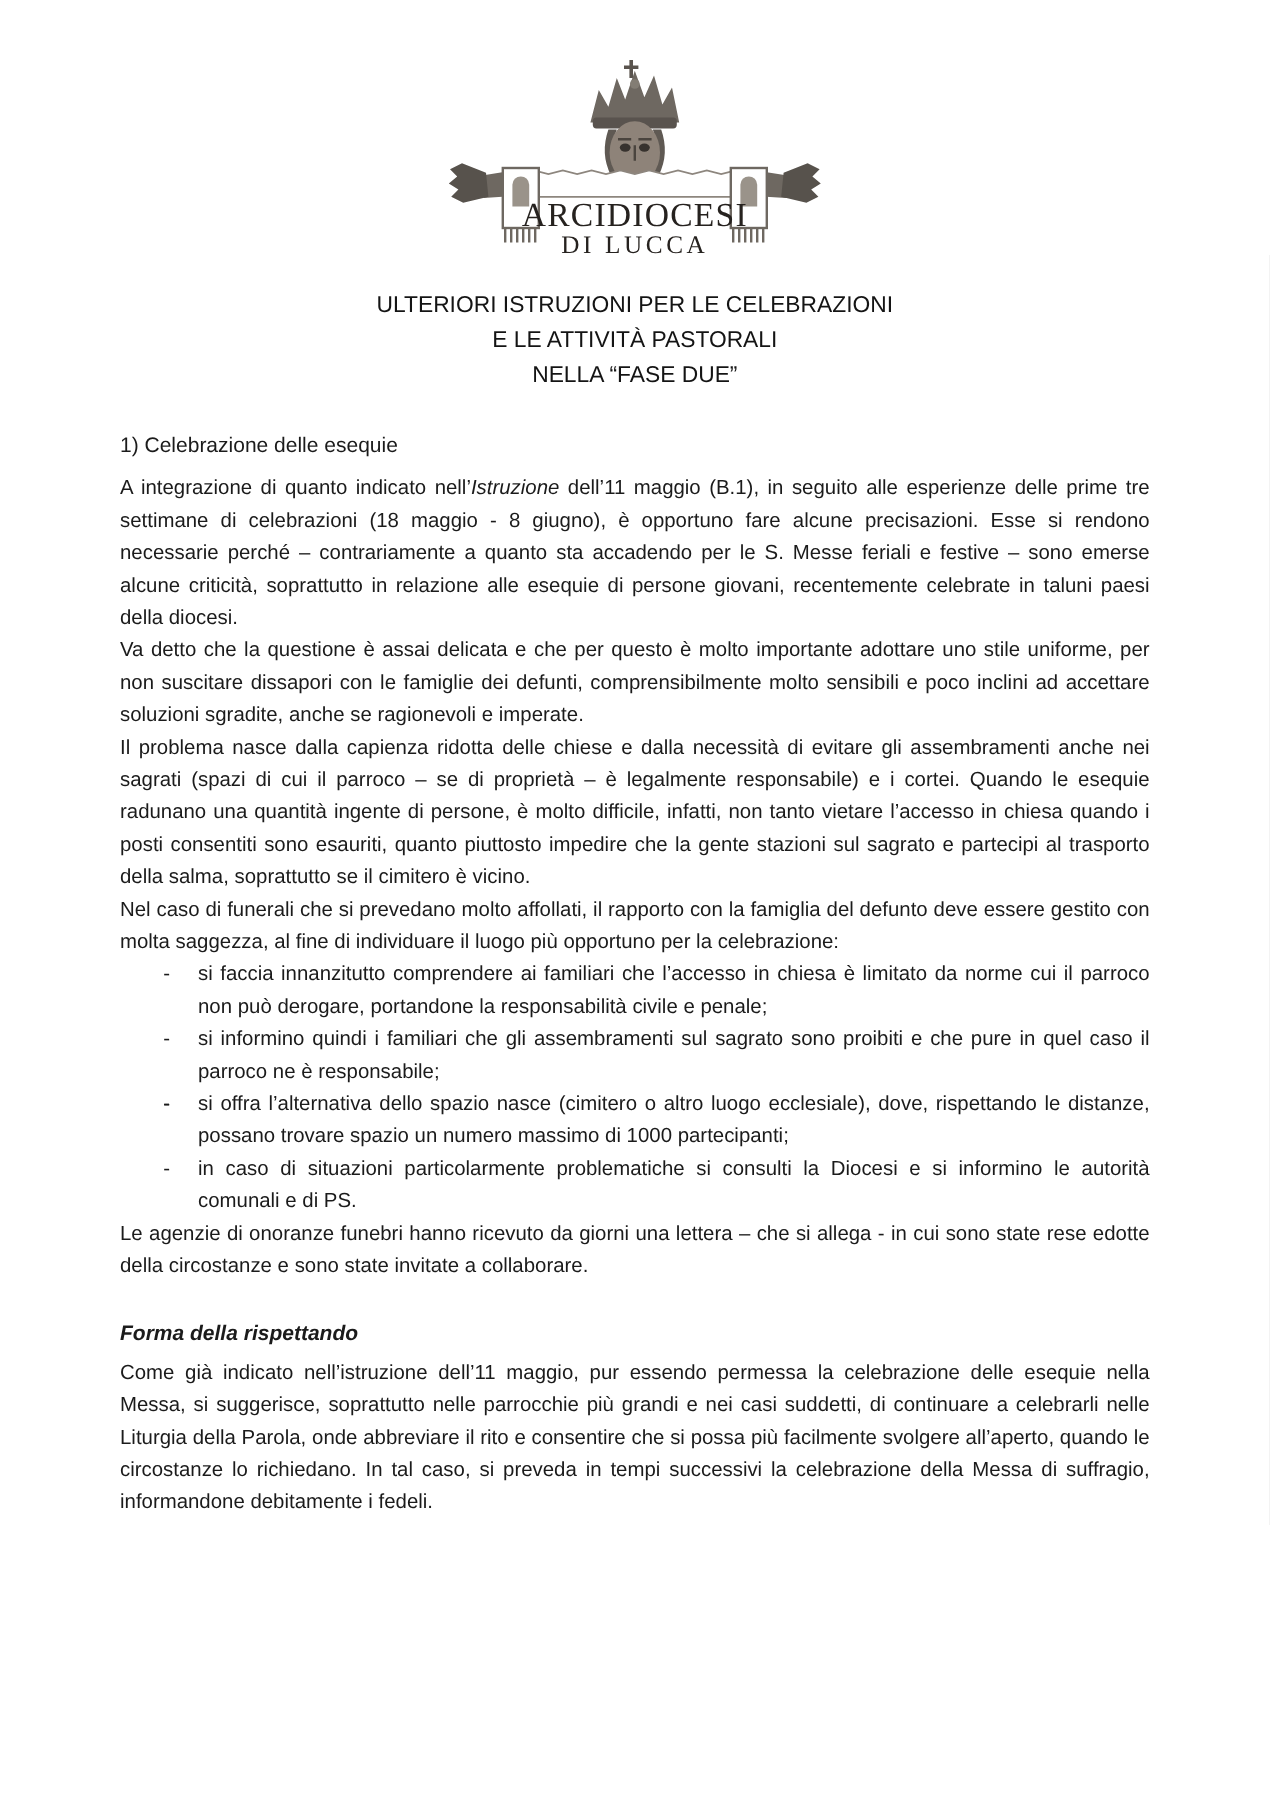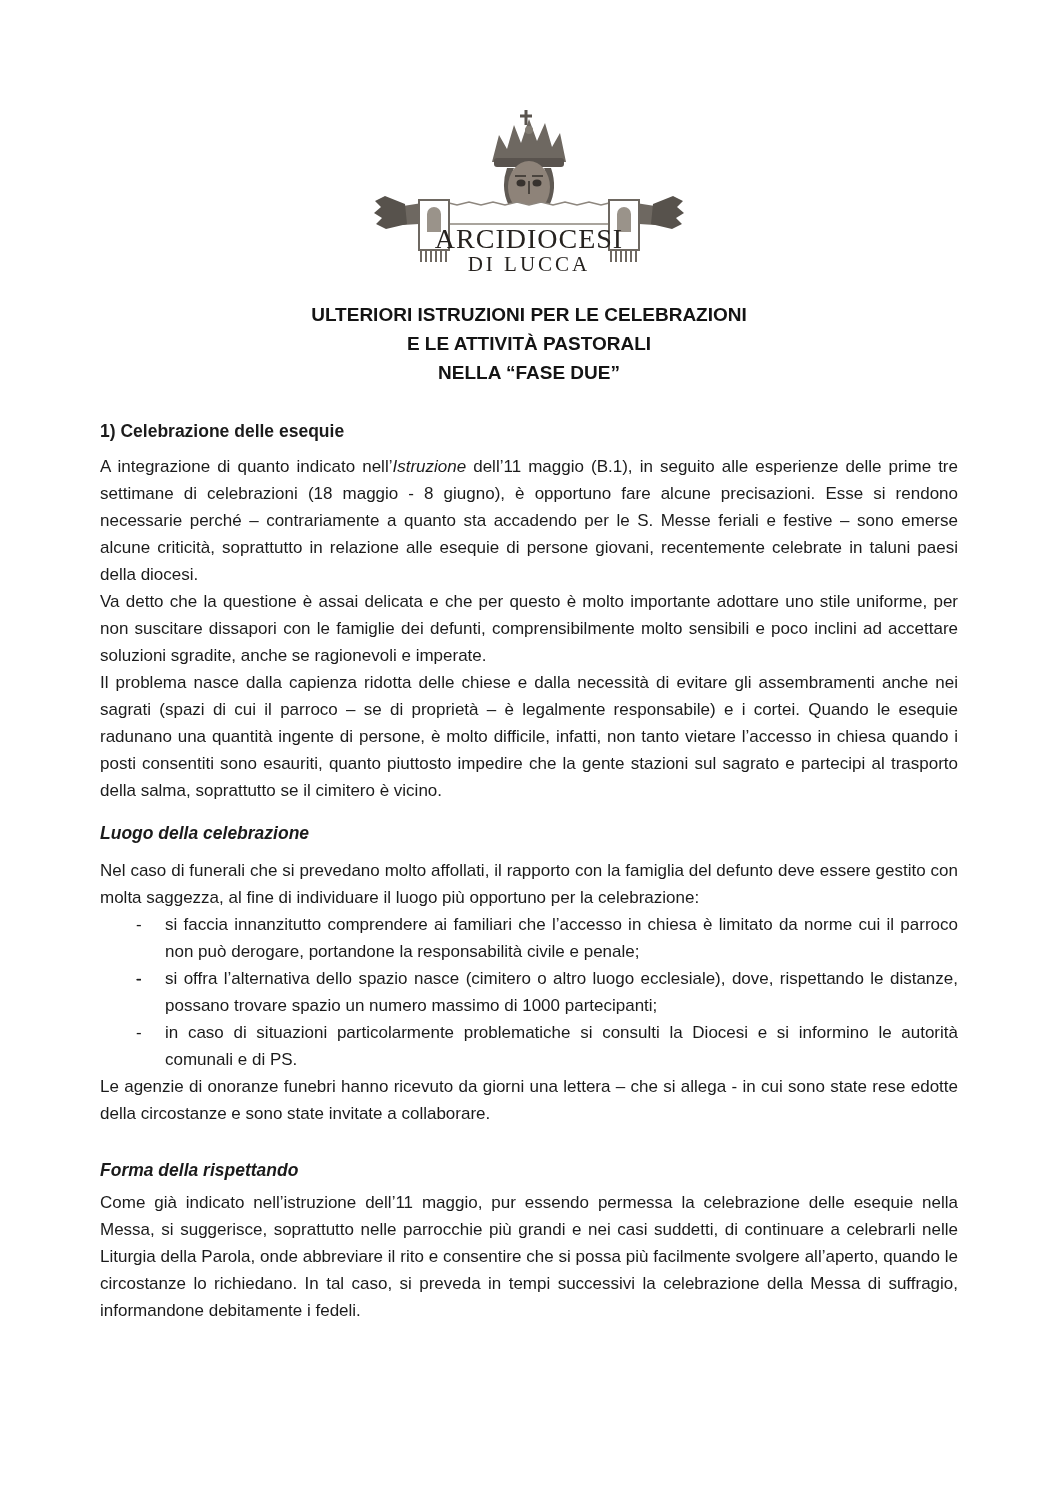--- a/index.html
+++ b/index.html
@@ -10,45 +10,44 @@
     margin: 0 auto;
     background: #ffffff;
     font-family: "Liberation Sans", sans-serif;
     color: #1b1b1b;
     overflow: hidden;
   }
   .content { padding: 0 100px; }
 
   .logo-wrap {
     text-align: center;
-    padding-top: 60px;
+    padding-top: 48px;
     height: 168px;
-    margin-top: 48px;
   }
   .logo-wrap svg { display: inline-block; }
   .logo-serif {
     font-family: "Liberation Serif", serif;
     fill: #26221f;
   }
 
   .doc-title {
     margin-top: 24px;
     text-align: center;
     font-size: 19px;
     line-height: 29px;
-    font-weight: bold;
+    font-weight: normal;
     color: #141414;
   }
 
   .section-heading {
     margin-top: 31px;
     margin-bottom: 8px;
     font-size: 17.5px;
     line-height: 27px;
-    font-weight: bold;
+    font-weight: normal;
   }
 
   p.body-par {
     margin: 0;
     font-size: 17px;
     line-height: 27px;
     text-align: justify;
   }
 
   .sub-heading {
@@ -138,31 +137,31 @@
     </div>
 
     <div class="section-heading">1) Celebrazione delle esequie</div>
 
     <p class="body-par"><span>A integrazione di quanto indicato nell’</span><span class="ital">Istruzione</span><span> dell’11 maggio (B.1), in seguito alle esperienze delle prime tre settimane di celebrazioni (18 maggio - 8 giugno), è opportuno fare alcune precisazioni. Esse si rendono necessarie perché – contrariamente a quanto sta accadendo per le S. Messe feriali e festive – sono emerse alcune criticità, soprattutto in relazione alle esequie di persone giovani, recentemente celebrate in taluni paesi della diocesi.</span></p>
 
     <p class="body-par">Va detto che la questione è assai delicata e che per questo è molto importante adottare uno stile uniforme, per non suscitare dissapori con le famiglie dei defunti, comprensibilmente molto sensibili e poco inclini ad accettare soluzioni sgradite, anche se ragionevoli e imperate.</p>
 
     <p class="body-par">Il problema nasce dalla capienza ridotta delle chiese e dalla necessità di evitare gli assembramenti anche nei sagrati (spazi di cui il parroco – se di proprietà – è legalmente responsabile) e i cortei. Quando le esequie radunano una quantità ingente di persone, è molto difficile, infatti, non tanto vietare l’accesso in chiesa quando i posti consentiti sono esauriti, quanto piuttosto impedire che la gente stazioni sul sagrato e partecipi al trasporto della salma, soprattutto se il cimitero è vicino.</p>
 
-    <div class="sub-heading">Luogo della celebrazione</div>
 
     <p class="body-par">Nel caso di funerali che si prevedano molto affollati, il rapporto con la famiglia del defunto deve essere gestito con molta saggezza, al fine di individuare il luogo più opportuno per la celebrazione:</p>
 
     <ul class="dash-list">
       <li>
         <span class="marker">-</span>
         <span>si faccia innanzitutto comprendere ai familiari che l’accesso in chiesa è limitato da norme cui il parroco non può derogare, portandone la responsabilità civile e penale;</span>
       </li>
       <li>
         <span class="marker">-</span>
+        <span>si informino quindi i familiari che gli assembramenti sul sagrato sono proibiti e che pure in quel caso il parroco ne è responsabile;</span>
       </li>
       <li>
         <span class="marker">-</span>
       </li>
       <li>
         <span class="marker">-</span>
         <span>si offra l’alternativa dello spazio nasce (cimitero o altro luogo ecclesiale), dove, rispettando le distanze, possano trovare spazio un numero massimo di 1000 partecipanti;</span>
       </li>
       <li>
         <span class="marker">-</span>

